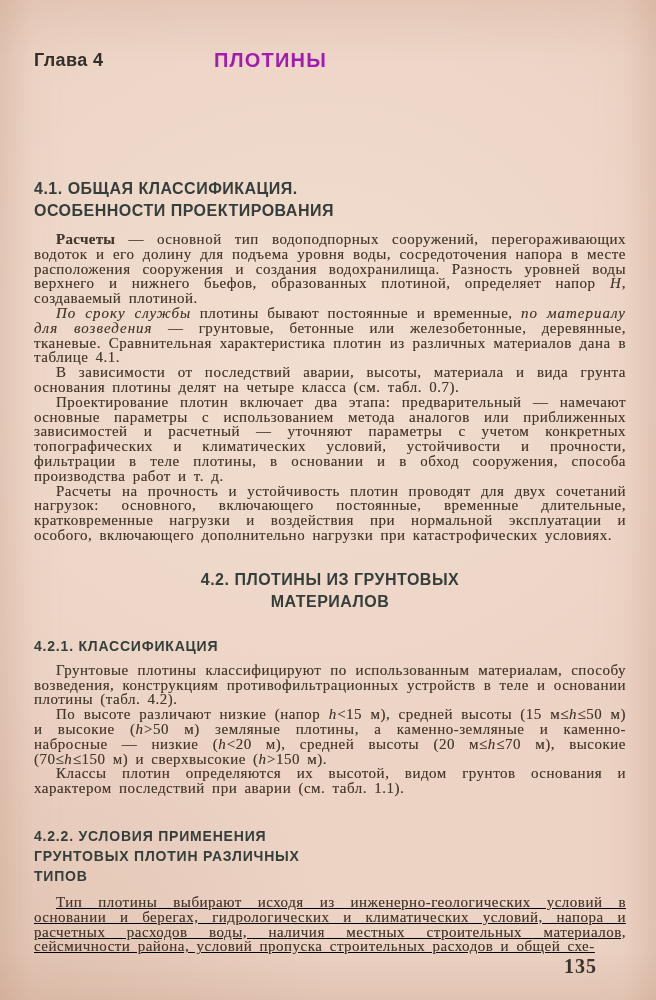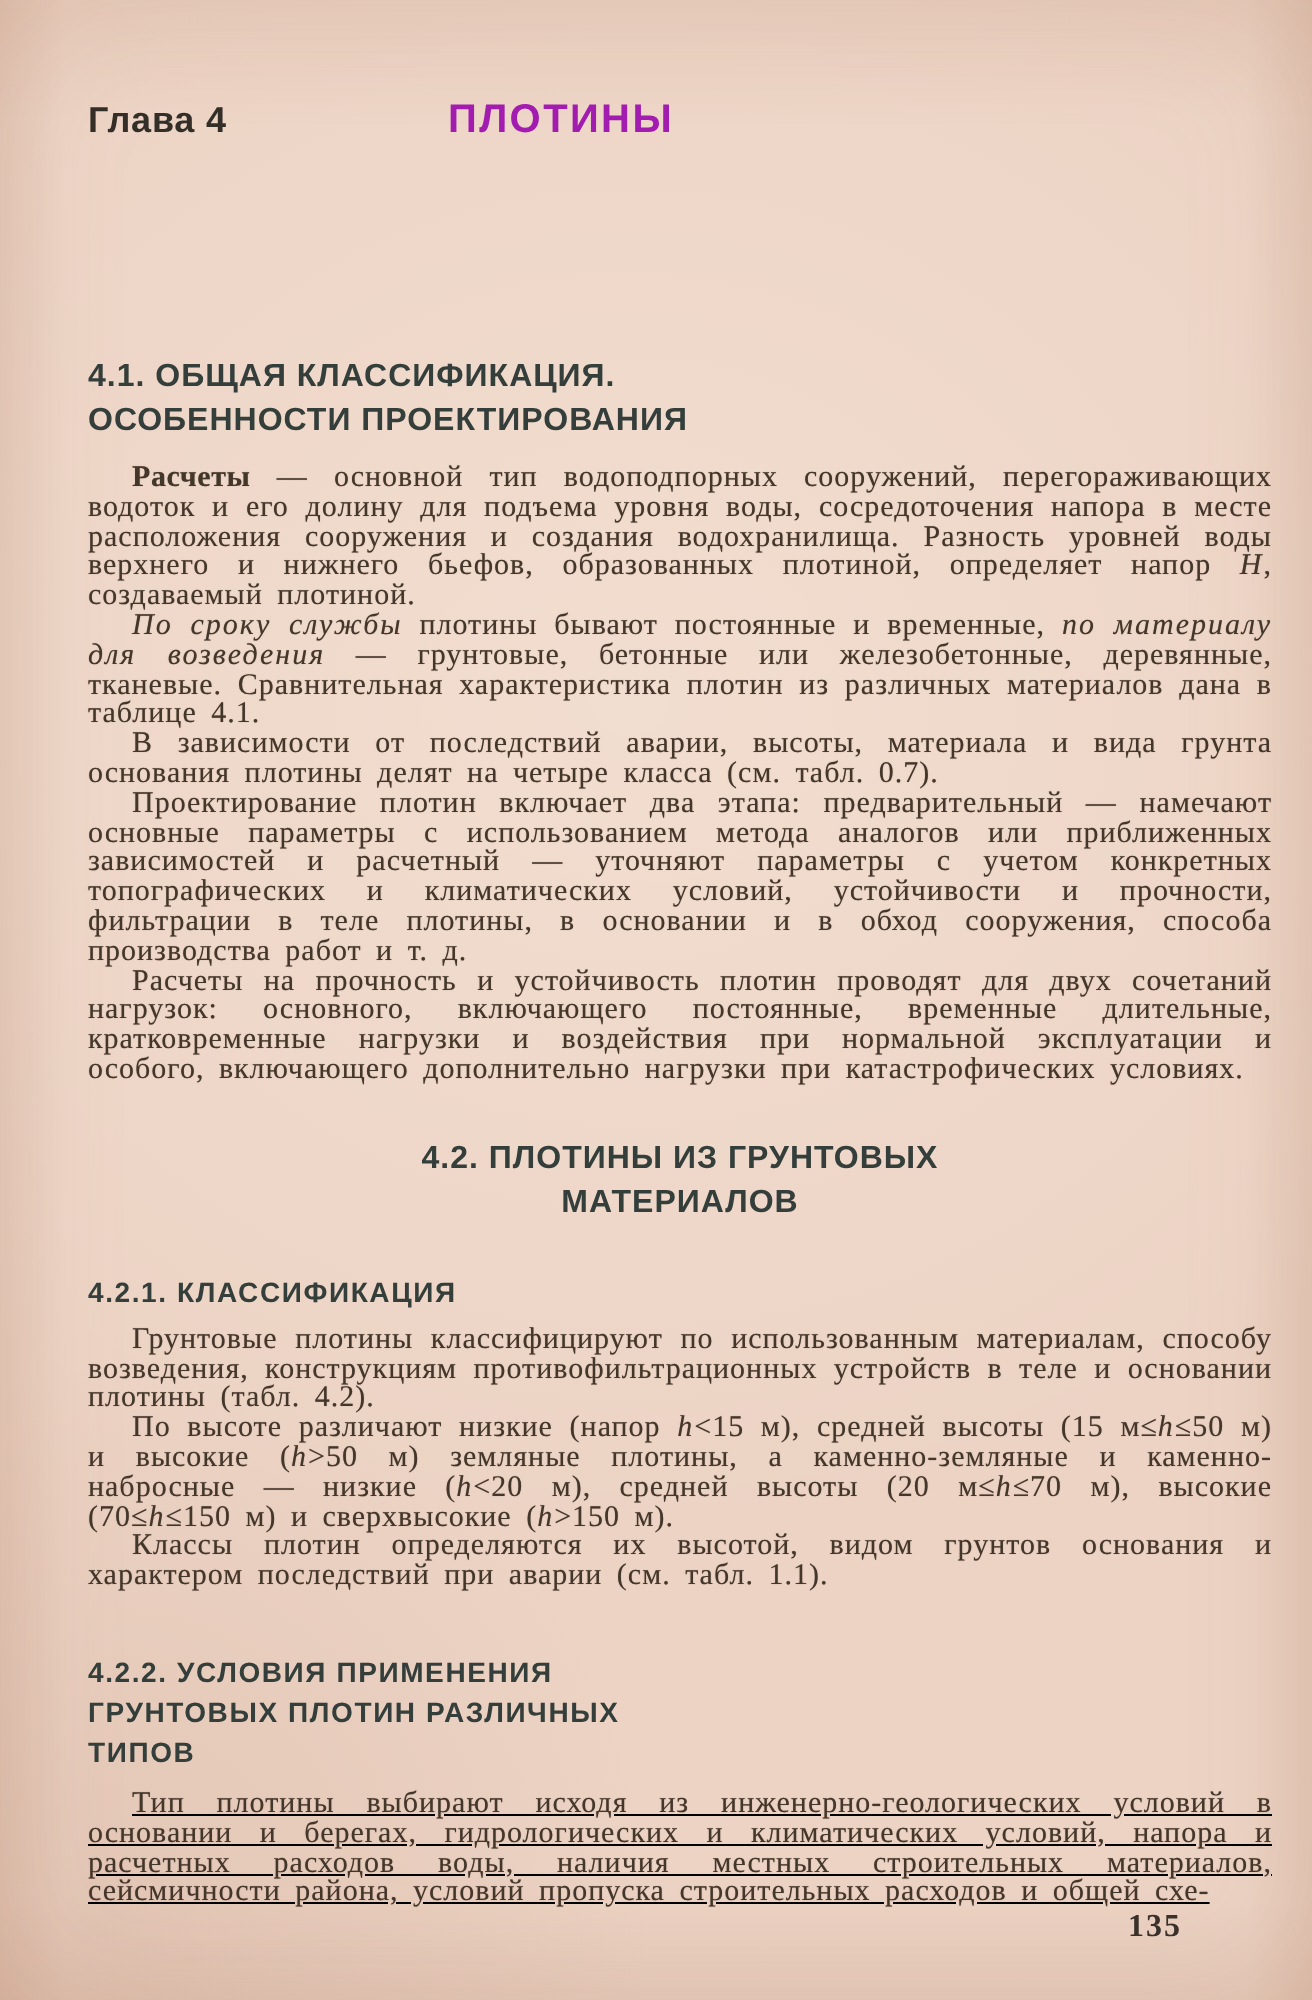--- a/index.html
+++ b/index.html
@@ -11,21 +11,21 @@
   .sheet{
     position:absolute;inset:0;
     background:
       radial-gradient(120% 70% at 48% 35%, rgba(255,246,236,0.30) 0%, rgba(255,246,236,0) 62%),
       radial-gradient(60% 40% at 8% 96%, rgba(150,88,58,0.10) 0%, rgba(150,88,58,0) 70%),
       linear-gradient(90deg, rgba(150,90,60,0.10) 0%, rgba(150,90,60,0) 5%, rgba(150,90,60,0) 95%, rgba(150,90,60,0.10) 100%),
       linear-gradient(0deg, rgba(150,90,60,0.08) 0%, rgba(150,90,60,0) 5%, rgba(170,110,80,0) 94%, rgba(170,110,80,0.07) 100%),
       #ecd3c4;
     box-shadow: inset 0 0 70px rgba(165,105,72,0.12);
   }
-  .page{position:absolute;top:0;left:44px;width:592px;}
+  .page{position:absolute;top:0;left:34px;width:592px;}
   
   .chapter-header{position:relative;margin-top:50px;height:24px;
     font-family:"Liberation Sans",sans-serif;font-weight:700;color:#332e27;}
   .chapter-label{position:absolute;left:0;top:0;font-size:18px;letter-spacing:0.4px;}
   .chapter-title{position:absolute;left:180px;top:-1px;font-size:20px;letter-spacing:1.2px;color:#a21caf;}
   
   .h2,.h3{
     font-family:"Liberation Sans",sans-serif;font-weight:700;color:#343e3a;
   }
   .h2{font-size:16px;line-height:22px;letter-spacing:0.5px;}
@@ -43,21 +43,21 @@
     font-size:15px;line-height:14.8px;
     letter-spacing:0.5px;word-spacing:3px;
     color:#43362a;
     text-shadow:0 0 0.5px rgba(70,45,30,0.45);
   }
   .paras .it{font-style:italic;letter-spacing:1px;}
   .paras .bd{font-weight:700;letter-spacing:0.3px;}
   .page-number{
     position:absolute;left:564px;top:955px;
     font-family:"Liberation Serif",serif;font-weight:700;
-    font-size:16px;color:#3a322a;letter-spacing:1px;
+    font-size:20px;color:#3a322a;letter-spacing:1px;
   }
 </style>
 </head>
 <body>
 
 <div class="sheet"></div>
 
 <div class="page">
   <div class="chapter-header">
     <span class="chapter-label">Глава 4</span>

